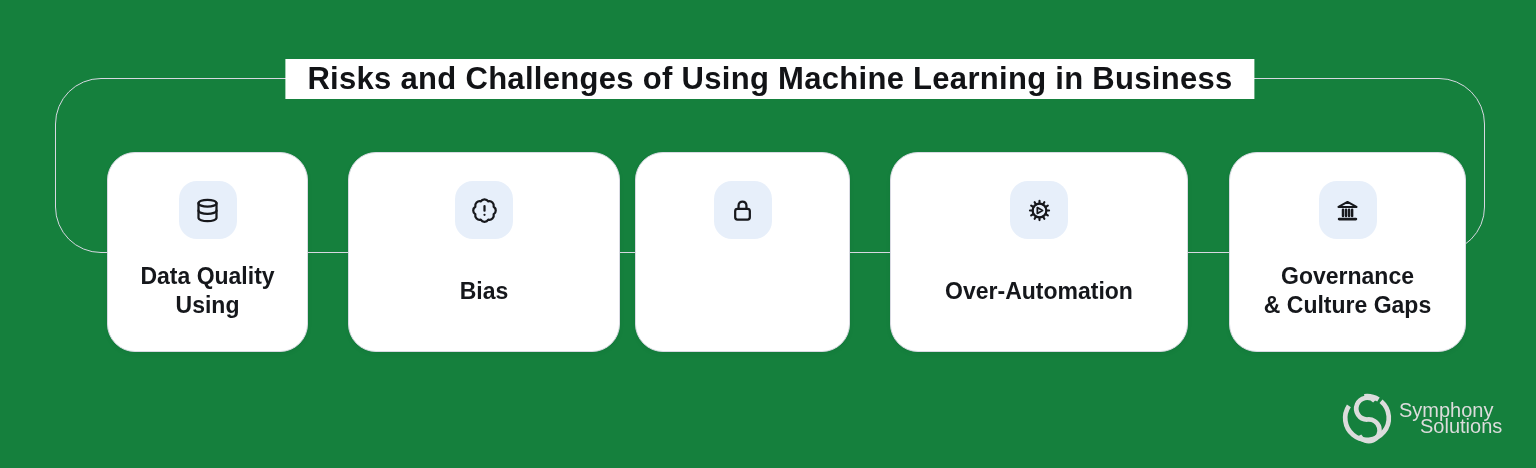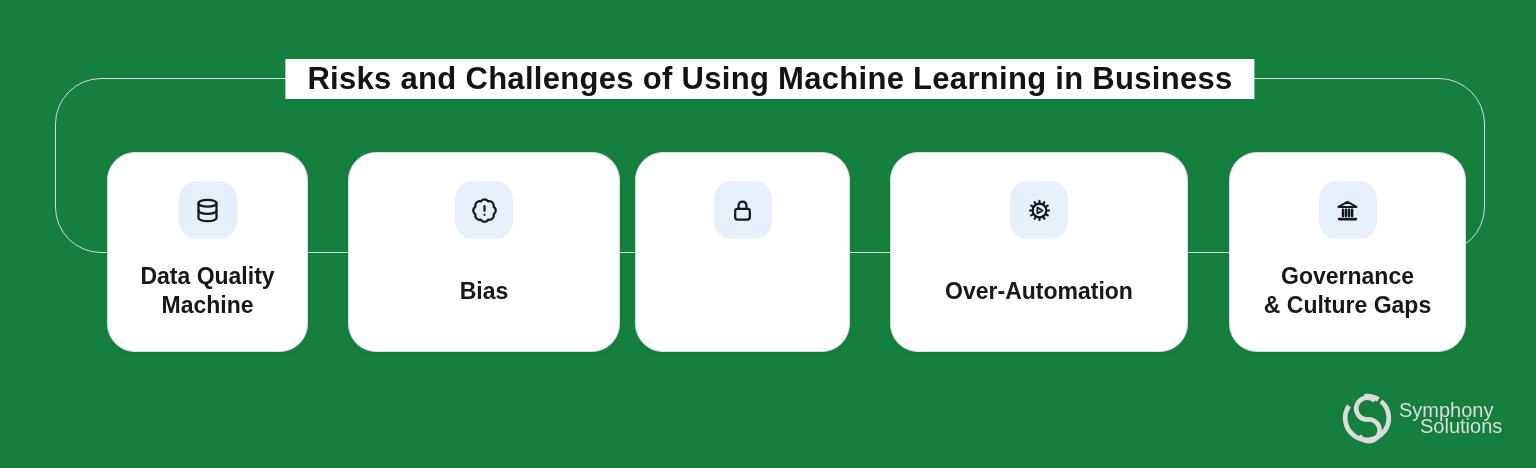--- a/index.html
+++ b/index.html
@@ -67,21 +67,21 @@
   <div class="card c0">
     <div class="badge">
       <svg width="27" height="27" viewBox="0 0 24 24">
         <ellipse cx="12" cy="5.5" rx="8" ry="3"></ellipse>
         <path d="M4 5.5v6.5c0 1.66 3.58 3 8 3s8-1.34 8-3V5.5"></path>
         <path d="M4 12v6.5c0 1.66 3.58 3 8 3s8-1.34 8-3V12"></path>
       </svg>
     </div>
     <div class="card-label">
       <span>Data Quality</span>
-      <span>Machine</span>
+      <span>Using</span>
     </div>
   </div>
 
   <div class="card c1">
     <div class="badge">
       <svg width="27" height="27" viewBox="0 0 24 24">
         <path d="M3.85 8.62a4 4 0 0 1 4.78-4.77 4 4 0 0 1 6.74 0 4 4 0 0 1 4.78 4.78 4 4 0 0 1 0 6.74 4 4 0 0 1-4.77 4.78 4 4 0 0 1-6.75 0 4 4 0 0 1-4.78-4.77 4 4 0 0 1 0-6.76Z"></path>
         <line x1="12" y1="8" x2="12" y2="12.2"></line>
         <line x1="12" y1="15.8" x2="12.01" y2="15.8"></line>
       </svg>

